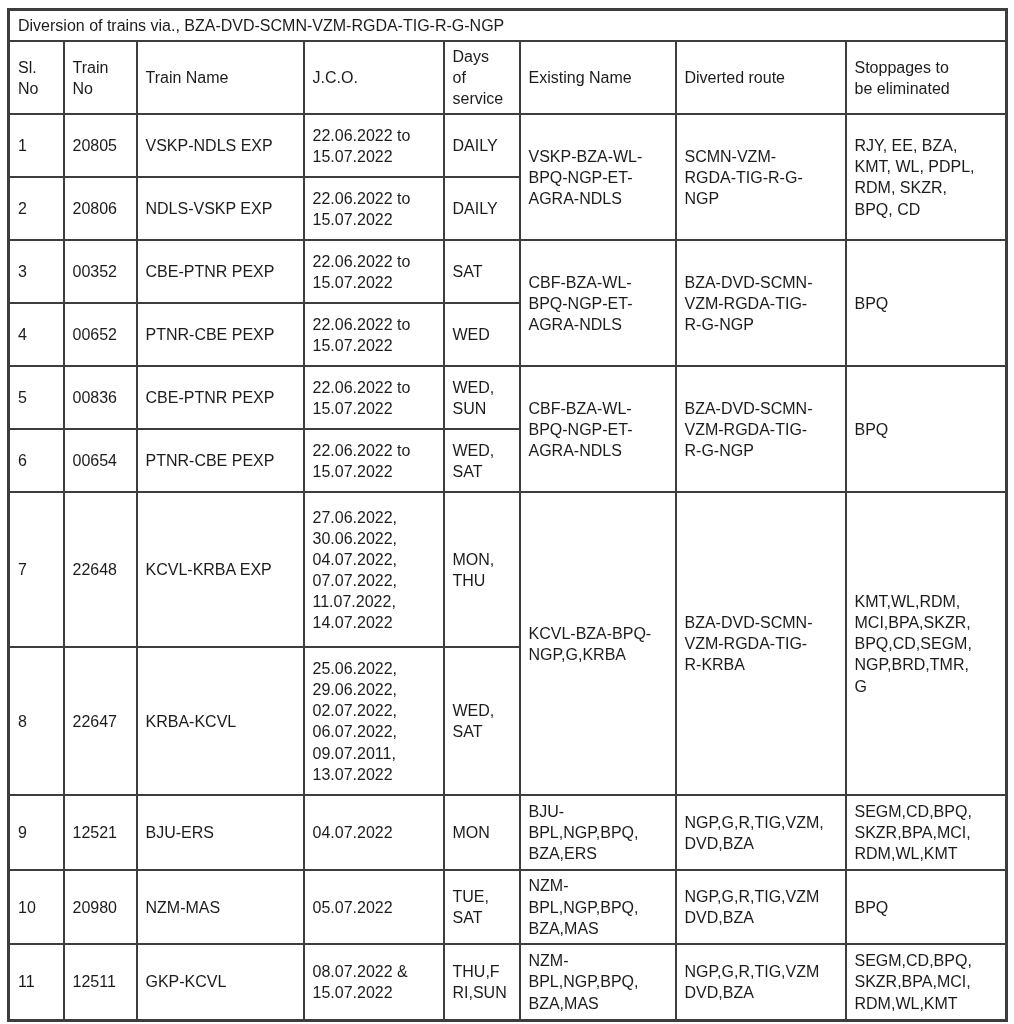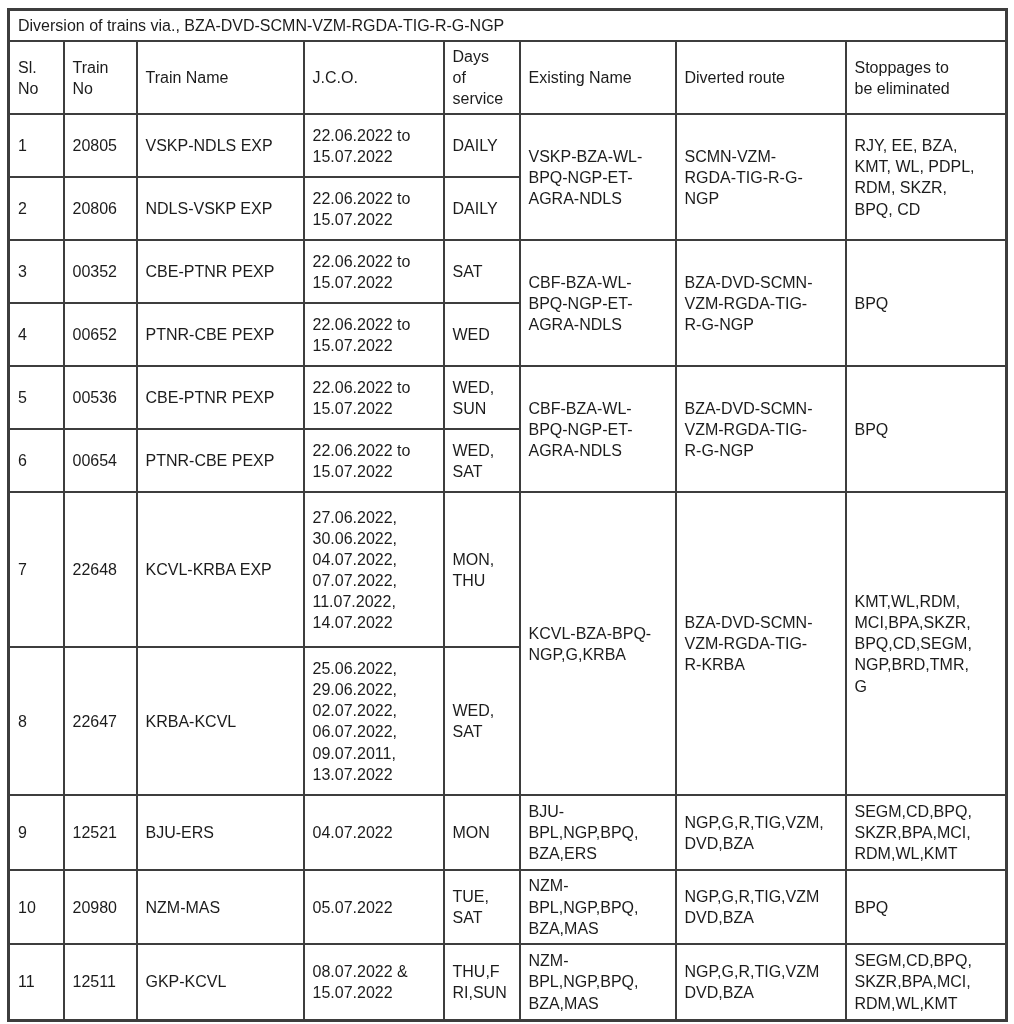--- a/index.html
+++ b/index.html
@@ -136,21 +136,21 @@
       <td class="c">4</td>
       <td class="c">00652</td>
       <td>PTNR-CBE PEXP</td>
       <td class="c">22.06.2022 to
 15.07.2022</td>
       <td>WED</td>
     </tr>
 
     <tr style="height:63px">
       <td class="c">5</td>
-      <td class="c">00536</td>
+      <td class="c">00836</td>
       <td>CBE-PTNR PEXP</td>
       <td class="c">22.06.2022 to
 15.07.2022</td>
       <td>WED,
 SUN</td>
       <td rowspan="2">CBF-BZA-WL-
 BPQ-NGP-ET-
 AGRA-NDLS</td>
       <td rowspan="2" class="b">BZA-DVD-SCMN-
 VZM-RGDA-TIG-

